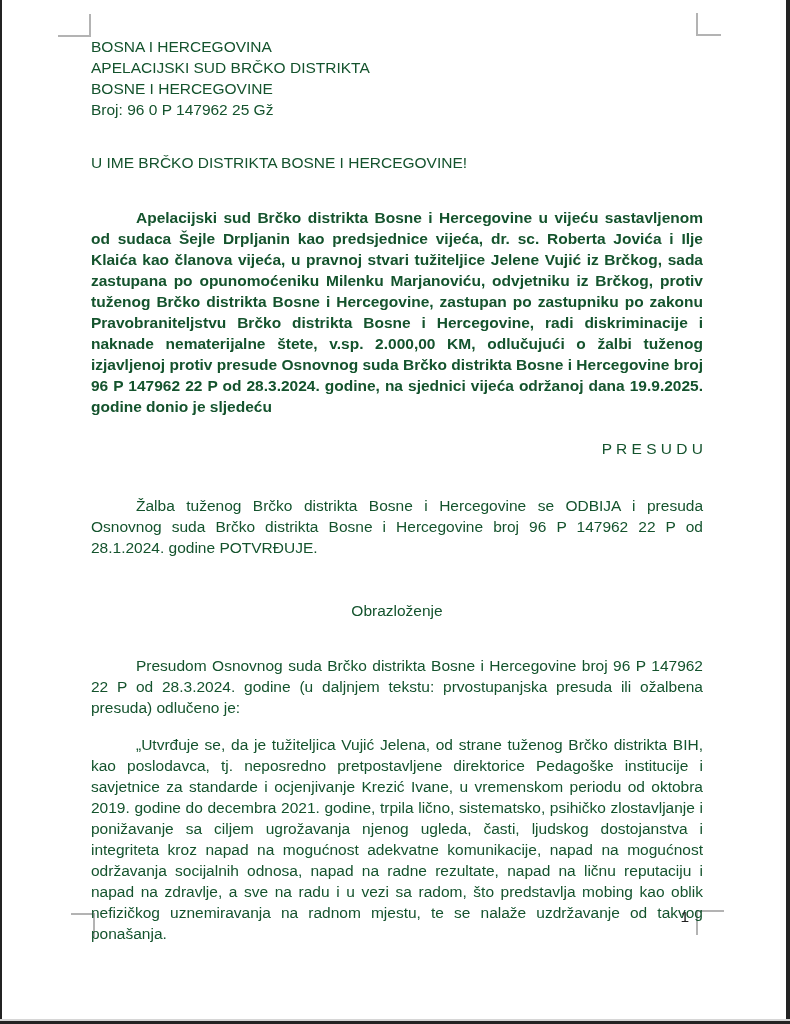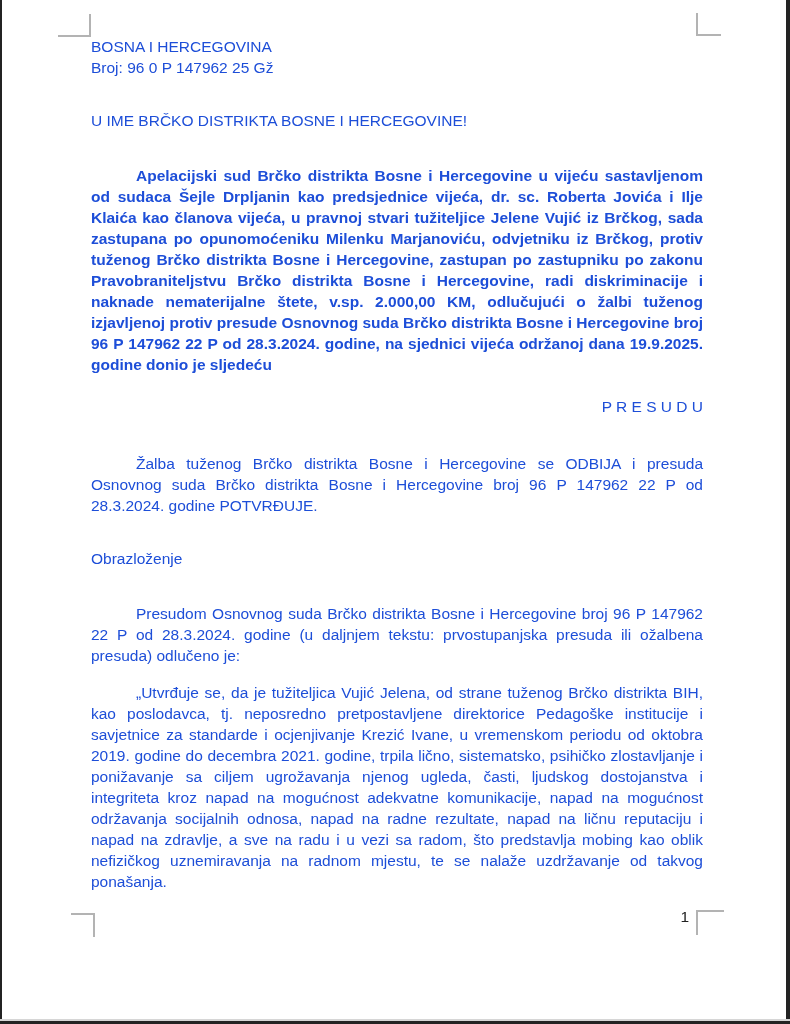--- a/index.html
+++ b/index.html
@@ -35,38 +35,38 @@
   .crop-br { left: 696px; top: 910px; width: 26px; height: 23px;
              border-left: 2px solid #b3b3b3; border-top: 2px solid #b3b3b3; }
 
   .text-column {
     position: absolute;
     left: 91px;
     top: 36px;
     width: 612px;
     font-size: 15.5px;
     line-height: 21px;
-    color: #1d4ed8;
+    color: #14532d;
   }
   .header-block { margin: 0; }
   .header-line { white-space: nowrap; }
 
   .doc-title {
     margin-top: 32px;
     text-align: left;
     white-space: nowrap;
   }
   .para {
     text-align: justify;
     text-indent: 45px;
   }
   .para-intro      { margin-top: 34px; font-weight: bold; }
   .heading-center  { margin-top: 21px; text-align: right; }
   .para-verdict    { margin-top: 36px; }
-  .heading-reason  { margin-top: 32px; }
+  .heading-reason  { margin-top: 42px; text-align: center; }
   .para-reason     { margin-top: 34px; }
   .para-quote      { margin-top: 15px; }
 
   .page-number {
     position: absolute;
     left: 669px;
     top: 906px;
     width: 20px;
     text-align: right;
     font-size: 15.5px;
@@ -86,30 +86,32 @@
 
   <div class="crop crop-tl"></div>
   <div class="crop crop-tr"></div>
   <div class="crop crop-bl"></div>
   <div class="crop crop-br"></div>
 
   <div class="text-column">
 
     <div class="header-block">
       <div class="header-line">BOSNA I HERCEGOVINA</div>
+      <div class="header-line">APELACIJSKI SUD BRČKO DISTRIKTA</div>
+      <div class="header-line">BOSNE I HERCEGOVINE</div>
       <div class="header-line">Broj: 96 0 P 147962 25 Gž</div>
     </div>
 
     <div class="doc-title">U IME BRČKO DISTRIKTA BOSNE I HERCEGOVINE!</div>
 
     <p class="para para-intro">Apelacijski sud Brčko distrikta Bosne i Hercegovine u vijeću sastavljenom od sudaca Šejle Drpljanin kao predsjednice vijeća, dr. sc. Roberta Jovića i Ilje Klaića kao članova vijeća, u pravnoj stvari tužiteljice Jelene Vujić iz Brčkog, sada zastupana po opunomoćeniku Milenku Marjanoviću, odvjetniku iz Brčkog, protiv tuženog Brčko distrikta Bosne i Hercegovine, zastupan po zastupniku po zakonu Pravobraniteljstvu Brčko distrikta Bosne i Hercegovine, radi diskriminacije i naknade nematerijalne štete, v.sp. 2.000,00 KM, odlučujući o žalbi tuženog izjavljenoj protiv presude Osnovnog suda Brčko distrikta Bosne i Hercegovine broj 96 P 147962 22 P od 28.3.2024. godine, na sjednici vijeća održanoj dana 19.9.2025. godine donio je sljedeću</p>
 
     <div class="heading-center">P R E S U D U</div>
 
-    <p class="para para-verdict">Žalba tuženog Brčko distrikta Bosne i Hercegovine se ODBIJA i presuda Osnovnog suda Brčko distrikta Bosne i Hercegovine broj 96 P 147962 22 P od 28.3.2024. godine POTVRĐUJE.</p>
+    <p class="para para-verdict">Žalba tuženog Brčko distrikta Bosne i Hercegovine se ODBIJA i presuda Osnovnog suda Brčko distrikta Bosne i Hercegovine broj 96 P 147962 22 P od 28.1.2024. godine POTVRĐUJE.</p>
 
     <div class="heading-reason">Obrazloženje</div>
 
     <p class="para para-reason">Presudom Osnovnog suda Brčko distrikta Bosne i Hercegovine broj 96 P 147962 22 P od 28.3.2024. godine (u daljnjem tekstu: prvostupanjska presuda ili ožalbena presuda) odlučeno je:</p>
 
     <p class="para para-quote">„Utvrđuje se, da je tužiteljica Vujić Jelena, od strane tuženog Brčko distrikta BIH, kao poslodavca, tj. neposredno pretpostavljene direktorice Pedagoške institucije i savjetnice za standarde i ocjenjivanje Krezić Ivane, u vremenskom periodu od oktobra 2019. godine do decembra 2021. godine, trpila lično, sistematsko, psihičko zlostavljanje i ponižavanje sa ciljem ugrožavanja njenog ugleda, časti, ljudskog dostojanstva i integriteta kroz napad na mogućnost adekvatne komunikacije, napad na mogućnost održavanja socijalnih odnosa, napad na radne rezultate, napad na ličnu reputaciju i napad na zdravlje, a sve na radu i u vezi sa radom, što predstavlja mobing kao oblik nefizičkog uznemiravanja na radnom mjestu, te se nalaže uzdržavanje od takvog ponašanja.</p>
 
   </div>
 
   <div class="page-number">1</div>

